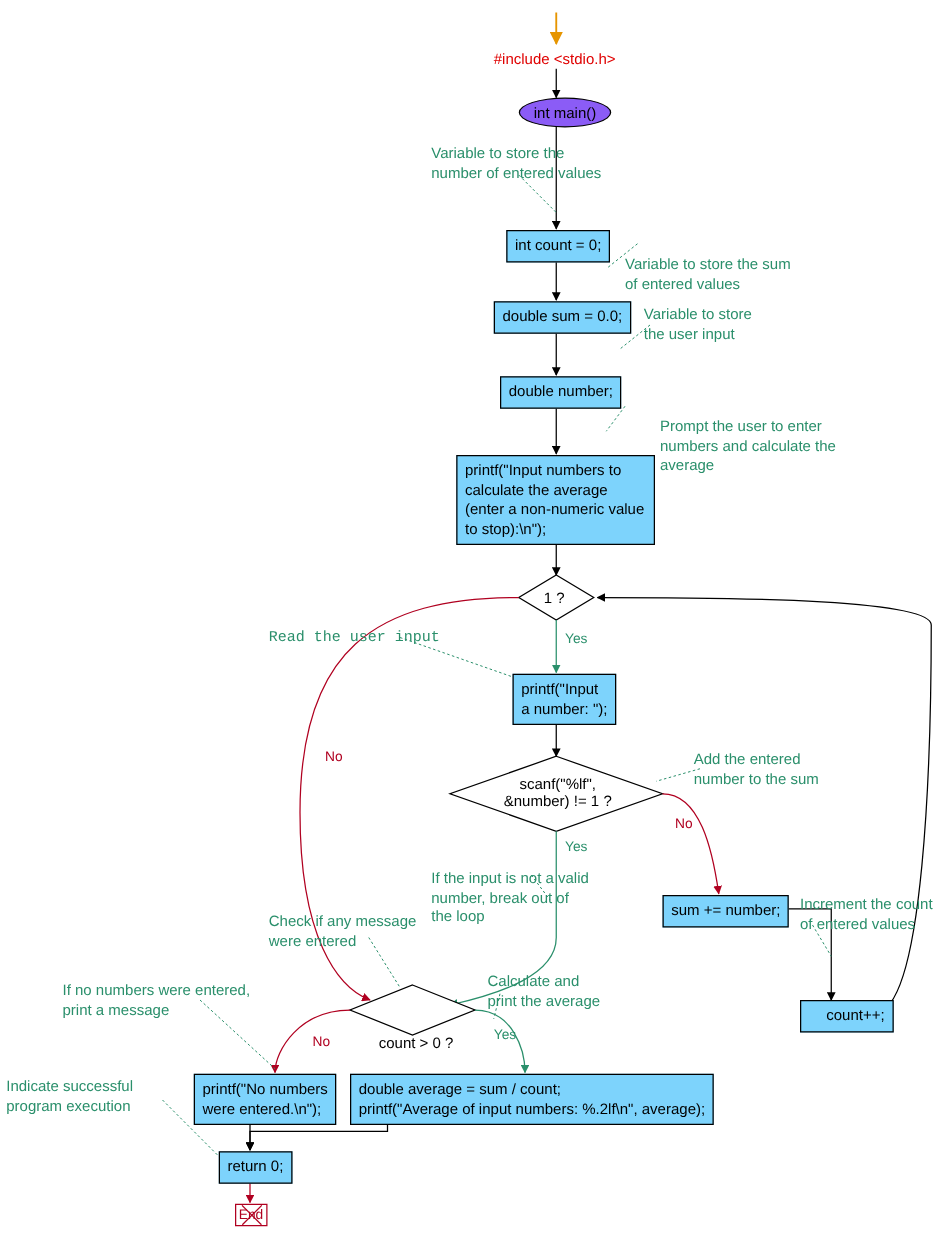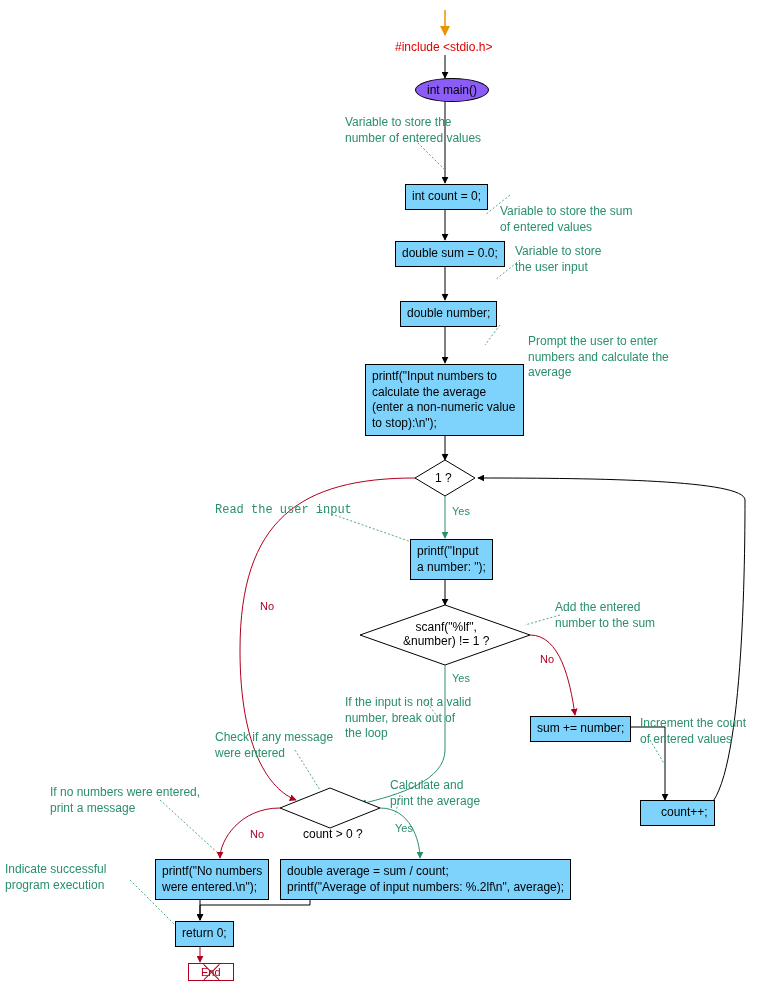--- a/index.html
+++ b/index.html
@@ -61,21 +61,21 @@
     align-items: center;
     justify-content: center;
     padding: 0 6px;
   }
   .end-box {
     position: absolute;
     border: 1px solid #b00020;
     background: #fff;
     font-size: 11px;
     color: #b00020;
-    padding: 2px 12px;
+    padding: 2px 2px;
   }
   .end-box::before,
   .end-box::after {
     content: "";
     position: absolute;
     background: #b00020;
     width: 1px;
     height: 140%;
     left: 50%;
     top: -20%;

